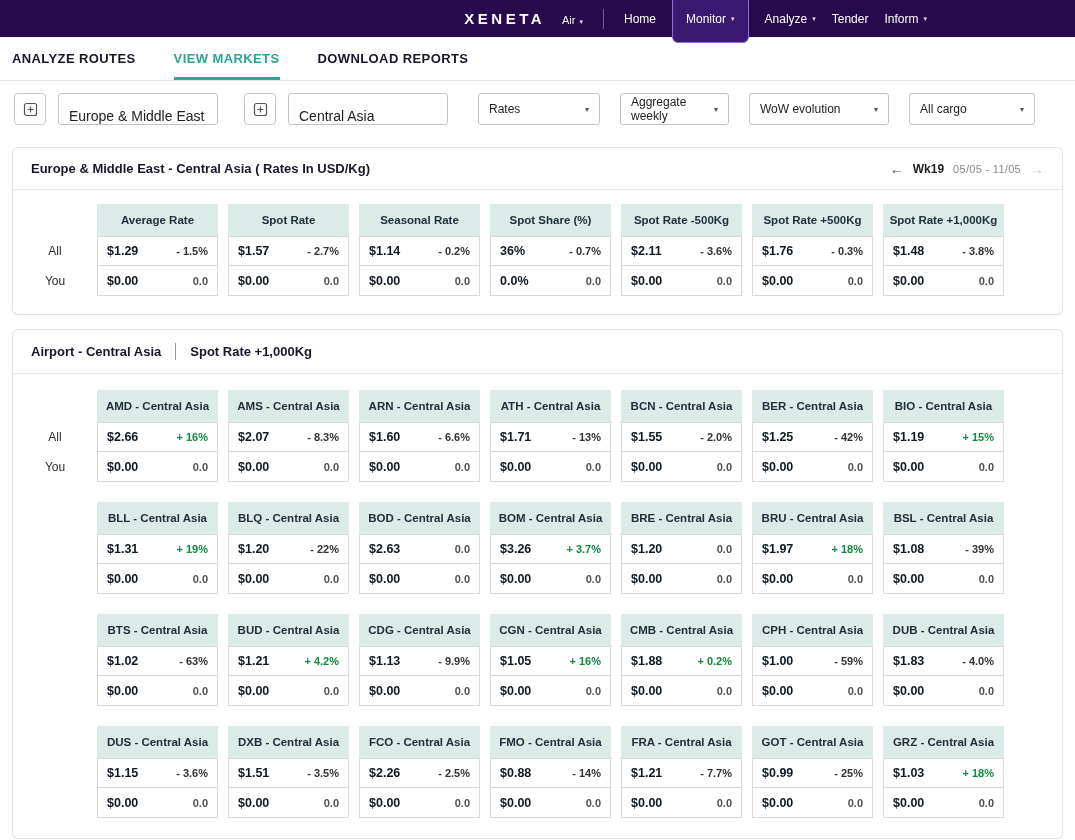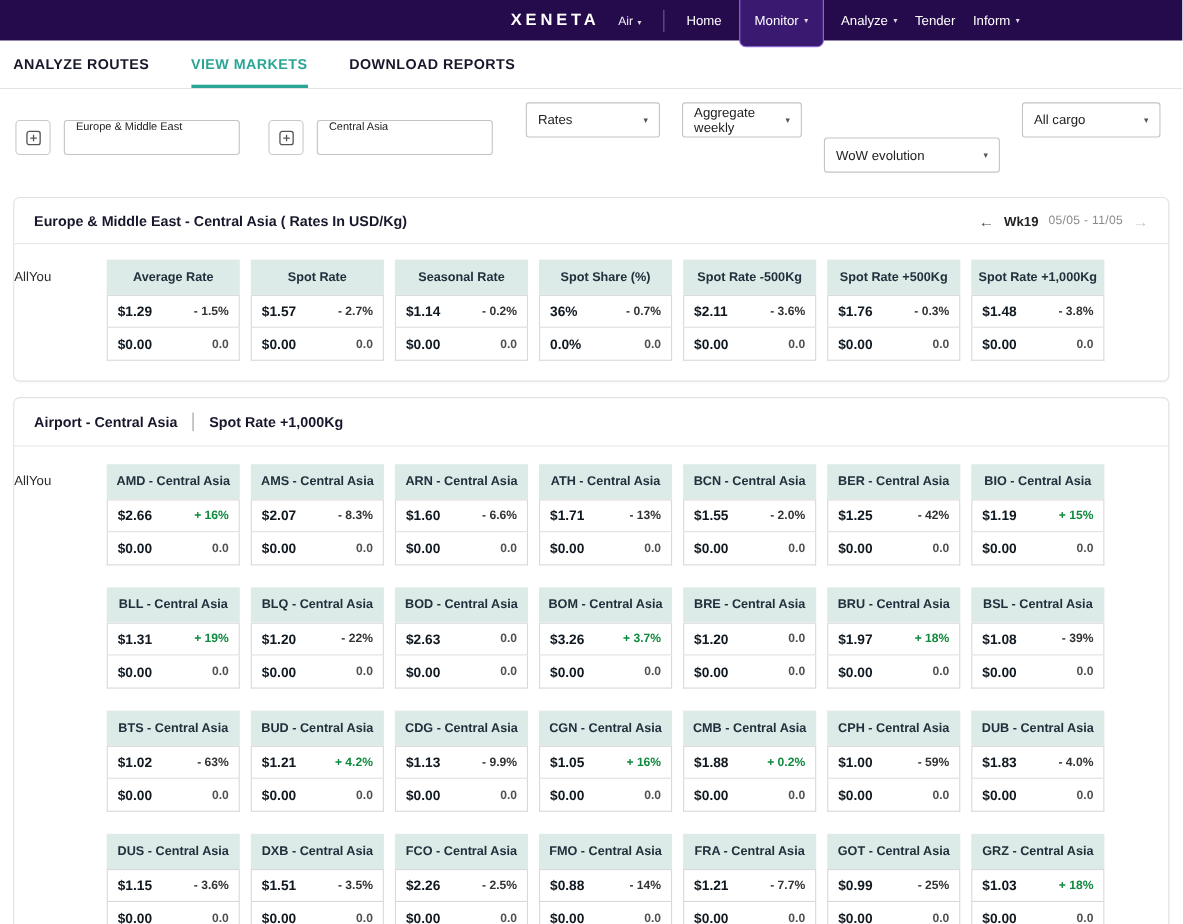--- a/index.html
+++ b/index.html
@@ -19,21 +19,21 @@
   .nav-item-active{border:1px solid #8f6fe0;background:#3a1a71;border-radius:6px;padding:16px 13px}
 
   
   .tabbar{display:flex;gap:38px;padding-left:12px;border-bottom:1px solid #e3e3e3;background:#fff;height:44px}
   .tab{display:flex;align-items:center;font-size:13px;font-weight:700;letter-spacing:.4px;color:#17172b;cursor:pointer;border-bottom:3px solid transparent;padding-top:3px}
   .tab-active{color:#2aa596;border-bottom-color:#2aa596}
 
   
   .filterbar{display:flex;align-items:center;padding:12px 14px;background:#fff;gap:12px}
   .plus-btn{width:32px;height:32px;border:1px solid #c9c9c9;border-radius:4px;background:#fff;display:flex;align-items:center;justify-content:center;cursor:pointer;flex:0 0 32px}
-  .text-input{width:160px;height:32px;border:1px solid #c4c4c4;border-radius:3px;background:#fff;display:flex;align-items:flex-start;padding:0 10px;font-size:10px;color:#222;margin-right:14px}
+  .text-input{width:160px;height:32px;border:1px solid #c4c4c4;border-radius:3px;background:#fff;display:flex;align-items:flex-end;padding:0 10px;font-size:14px;color:#222;margin-right:14px}
   .selects{display:flex;gap:20px;margin-left:4px}
   .select{height:32px;border:1px solid #c4c4c4;border-radius:3px;display:flex;align-items:center;justify-content:space-between;padding:0 10px;font-size:12px;color:#222;cursor:pointer;background:#fff}
   .sel-caret{color:#555;font-size:8px;margin-left:8px}
 
   
   .panel{margin:10px 12px 14px;border:1px solid #e2e2e2;border-radius:6px;background:#fff;box-shadow:0 1px 2px rgba(0,0,0,.03)}
   .panel-head{display:flex;align-items:center;justify-content:space-between;padding:13px 18px;border-bottom:1px solid #e8e8e8}
   .panel-title{font-size:13px;font-weight:700;color:#17172b}
   .airports-head{justify-content:flex-start;gap:14px}
   .vline{width:1px;height:17px;background:#9a9a9a}
@@ -41,21 +41,21 @@
   .wk-arrow{font-size:14px;color:#444;cursor:pointer;line-height:1}
   .wk-arrow.disabled{color:#c7c7c7}
   .wk-label{font-size:12px;font-weight:700;color:#222}
   .wk-range{font-size:11px;color:#8a8a8a;letter-spacing:.3px}
 
   
   .summary-body{display:flex;padding:14px 58px 18px 0}
   .airport-grid{padding:16px 58px 16px 0}
   .airport-row{display:flex;margin-bottom:20px}
   .airport-row:last-child{margin-bottom:4px}
-  .label-col{width:84px;flex:0 0 84px;display:flex;flex-direction:row;align-items:flex-start}
+  .label-col{width:84px;flex:0 0 84px;display:flex;flex-direction:column;align-items:center}
   .label-spacer{height:32px}
   .label-cell{height:30px;display:flex;align-items:center;font-size:12px;color:#2c2c2c}
   .cards-row{display:flex;gap:10px;flex:1}
   .m-card{flex:1;min-width:0;cursor:pointer}
   .m-card-header{height:32px;background:#dcebe7;display:flex;align-items:center;justify-content:center;font-size:11.5px;font-weight:600;color:#20303c;text-align:center;padding:0 3px;white-space:nowrap;overflow:hidden}
   .m-card-row{height:30px;display:flex;align-items:center;justify-content:space-between;padding:0 9px;border:1px solid #d9d9d9;border-top:none;background:#fff}
   .m-card-row.row-all{border-top:1px solid #d9d9d9}
   .val{font-size:12.5px;font-weight:700;color:#101820}
   .chg{font-size:11px;font-weight:600;white-space:nowrap}
   .chg-pos{color:#0f8a3e}
@@ -121,21 +121,21 @@
   </div>
   <div class="selects">
       <div class="select" style="width: 122px;">
         <span>Rates</span>
         <span class="sel-caret">▾</span>
       </div>
       <div class="select" style="width: 109px;">
         <span>Aggregate weekly</span>
         <span class="sel-caret">▾</span>
       </div>
-      <div class="select" style="width: 160px; margin-top: 32px;">
+      <div class="select" style="width: 140px;">
         <span>WoW evolution</span>
         <span class="sel-caret">▾</span>
       </div>
       <div class="select" style="width: 126px;">
         <span>All cargo</span>
         <span class="sel-caret">▾</span>
       </div>
     </div>
 </div>
 

